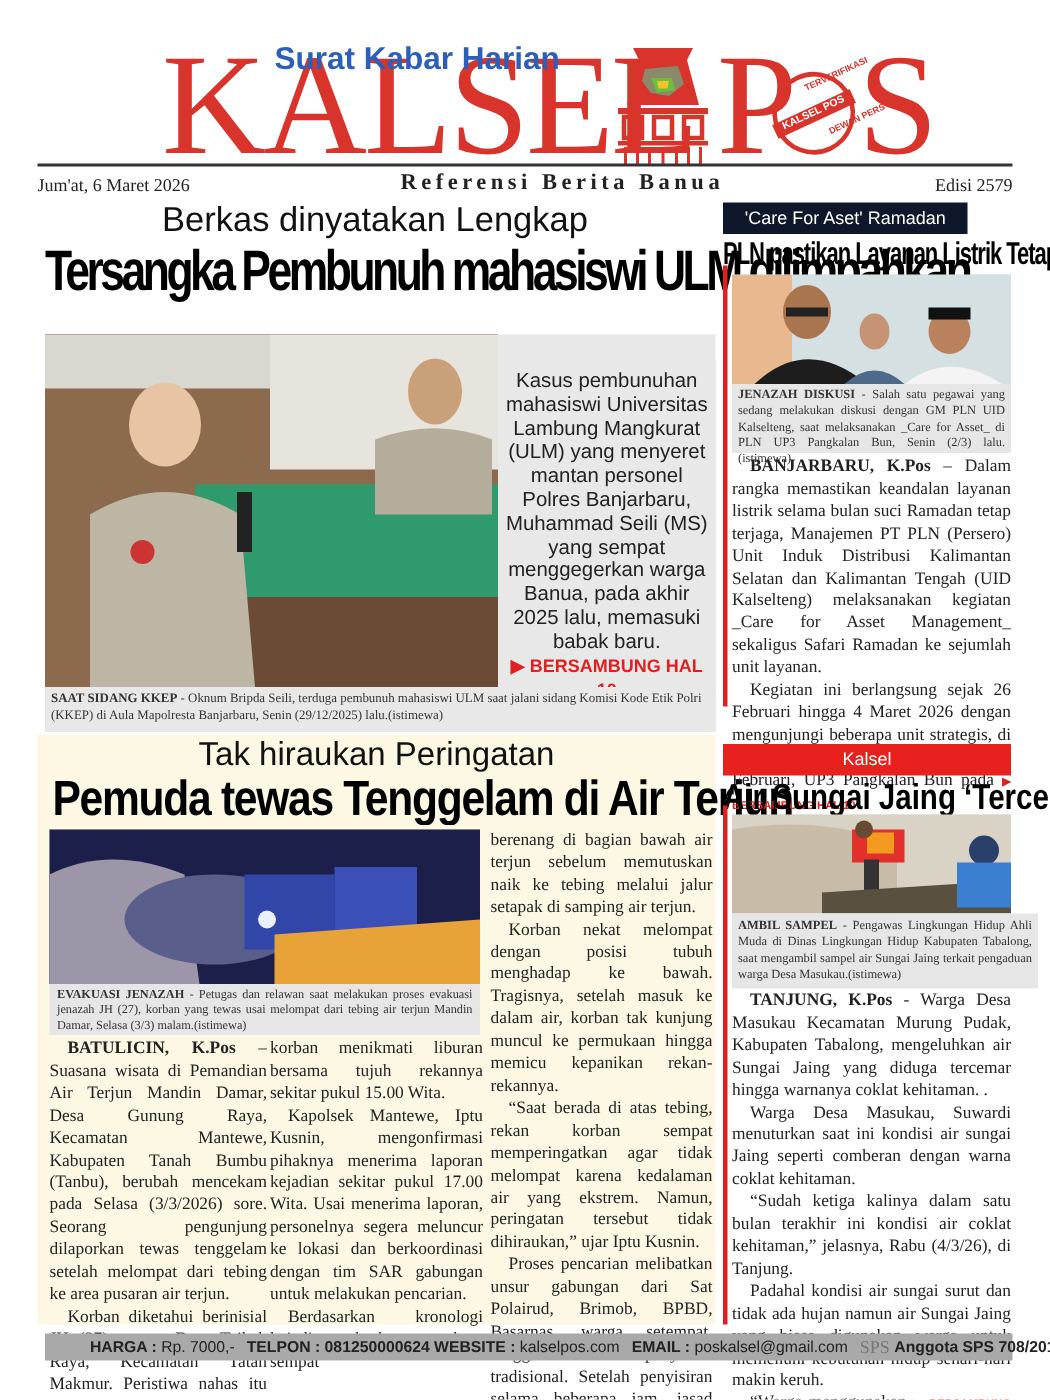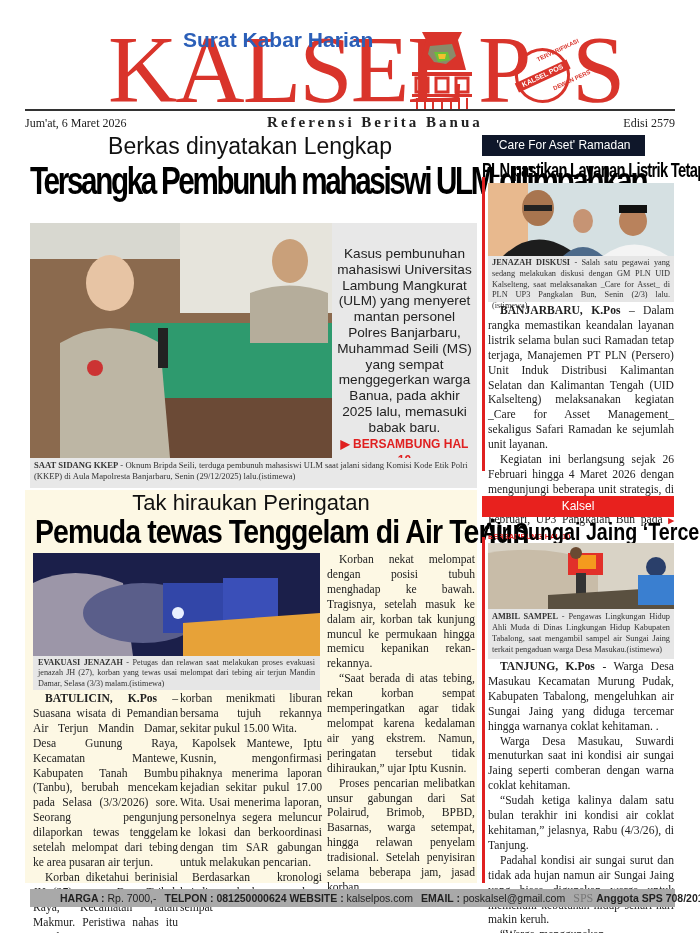--- a/index.html
+++ b/index.html
@@ -45,21 +45,21 @@
 .section-tag{font-family:"Liberation Sans",sans-serif;font-size:12px;color:#fff;text-align:center;line-height:21px;height:21px}
 #tag1{left:482px;top:135px;width:163px;background:#0f172a}
 #tag2{left:482px;top:496px;width:192px;background:#e8211e}
 .side-head{font-family:"Liberation Sans",sans-serif;font-weight:bold;color:#000;white-space:nowrap;transform-origin:left top}
 #side1-head{left:482px;top:158px;font-size:21px;transform:scaleX(.7);letter-spacing:-1px}
 #side2-head{left:482px;top:518px;font-size:24px;transform:scaleX(.82)}
 #side1-photo{left:488px;top:183px;width:186px;height:73px;overflow:hidden;background:#c9d6d9}
 #side1-cap{left:488px;top:256px;width:186px;height:46px;background:#e6e6e6;font-size:8.3px;line-height:10.8px;padding:2px 4px;color:#333;text-align:justify}
 #side1-body{left:488px;top:304px;width:186px}
 #side2-photo{left:488px;top:543px;width:186px;height:66px;overflow:hidden;background:#cfc9bd}
-#side2-cap{left:488px;top:609px;width:186px;height:50px;background:#e6e6e6;font-size:8.3px;line-height:11px;padding:2px 4px;color:#333;text-align:justify}
+#side2-cap{left:488px;top:609px;width:204px;height:50px;background:#e6e6e6;font-size:8.3px;line-height:11px;padding:2px 4px;color:#333;text-align:justify}
 #side2-body{left:488px;top:660px;width:186px}
 
 #footer{left:30px;top:889px;width:645px;height:18px;background:#a9a9a9;display:flex;align-items:center;font-family:"Liberation Sans",sans-serif;font-size:10.5px;color:#222;white-space:nowrap;padding-left:6px}
 .dot{display:inline-block;width:11px;height:11px;border-radius:50%;margin-right:4px}
 #footer b{font-weight:bold}
 #footer .sps{font-family:"Liberation Serif",serif;color:#777;font-size:12px;margin:0 3px 0 8px}
 #footer .gap{margin-left:8px}
 b.lead{font-weight:bold}
 .cont-sm{font-family:"Liberation Sans",sans-serif;color:#e02020;font-weight:bold;font-size:7.5px}
 </style>
@@ -147,20 +147,21 @@
 <div id="story2-col1" class="abs body">
   <p><b class="lead">BATULICIN, K.Pos</b><span> – Suasana wisata di Pemandian Air Terjun Mandin Damar, Desa Gunung Raya, Kecamatan Mantewe, Kabupaten Tanah Bumbu (Tanbu), berubah mencekam pada Selasa (3/3/2026) sore. Seorang pengunjung dilaporkan tewas tenggelam setelah melompat dari tebing ke area pusaran air terjun.</span></p>
   <p>Korban diketahui berinisial JH (27), warga Desa Taibah Raya, Kecamatan Tatah Makmur. Peristiwa nahas itu terjadi saat</p>
 </div>
 <div id="story2-col2" class="abs body">
   <p class="nb">korban menikmati liburan bersama tujuh rekannya sekitar pukul 15.00 Wita.</p>
   <p>Kapolsek Mantewe, Iptu Kusnin, mengonfirmasi pihaknya menerima laporan kejadian sekitar pukul 17.00 Wita. Usai menerima laporan, personelnya segera meluncur ke lokasi dan berkoordinasi dengan tim SAR gabungan untuk melakukan pencarian.</p>
   <p>Berdasarkan kronologi kejadian, korban awalnya sempat</p>
 </div>
 <div id="story2-col3" class="abs body">
+  <p class="nb">berenang di bagian bawah air terjun sebelum memutuskan naik ke tebing melalui jalur setapak di samping air terjun.</p>
   <p>Korban nekat melompat dengan posisi tubuh menghadap ke bawah. Tragisnya, setelah masuk ke dalam air, korban tak kunjung muncul ke permukaan hingga memicu kepanikan rekan-rekannya.</p>
   <p>“Saat berada di atas tebing, rekan korban sempat memperingatkan agar tidak melompat karena kedalaman air yang ekstrem. Namun, peringatan tersebut tidak dihiraukan,” ujar Iptu Kusnin.</p>
   <p><span>Proses pencarian melibatkan unsur gabungan dari Sat Polairud, Brimob, BPBD, Basarnas, warga setempat, hingga relawan penyelam tradisional. Setelah penyisiran selama beberapa jam, jasad korban</span> </p>
 </div>
 
 <div id="tag1" class="abs section-tag">'Care For Aset' Ramadan</div>
 <div id="side1-head" class="abs side-head">PLN pastikan Layanan Listrik Tetap Optimal</div>
 <div id="side-rule1" class="abs"></div>
 <div id="side1-photo" class="abs">
   <svg width="186" height="73" viewBox="0 0 186 73">

